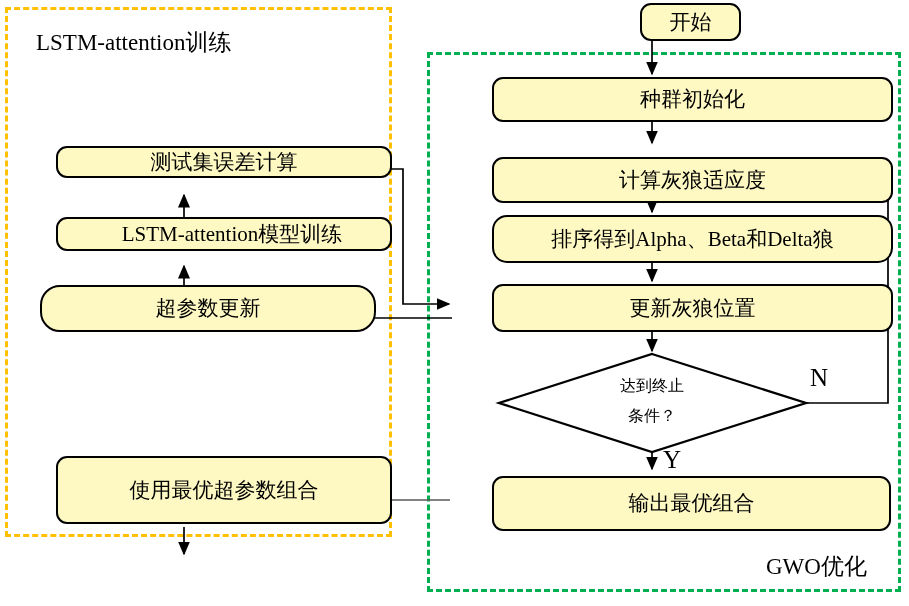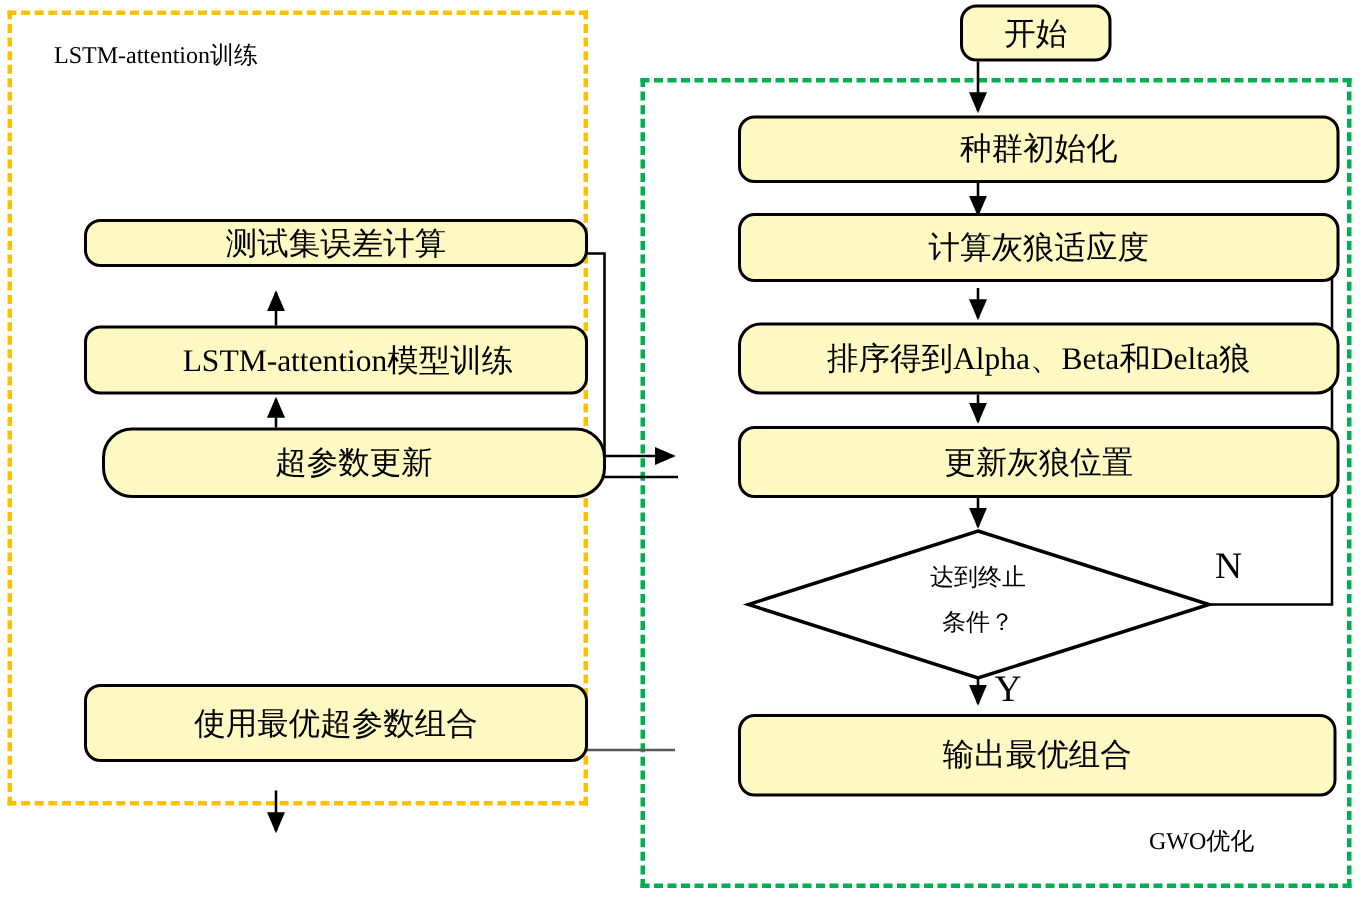--- a/index.html
+++ b/index.html
@@ -15,21 +15,21 @@
   .group-rect {
     position: absolute;
     border: 3px dashed #000;
     box-sizing: border-box;
     background: transparent;
   }
   .group-rect.lstm { border-color: var(--lstm-border, #FFC000); }
   .group-rect.gwo  { border-color: var(--gwo-border, #00B050); }
   .group-label {
     position: absolute;
-    font-size: 16px;
+    font-size: 23px;
     white-space: nowrap;
     z-index: 4;
     text-align: center;
   }
   .box {
     position: absolute;
     box-sizing: border-box;
     border: 2.5px solid #000;
     border-radius: 11px;
     background: #fef9c3;
@@ -101,32 +101,32 @@
     <path d="M184,285 V266" fill="none" stroke="#000" stroke-width="1.7" marker-end="url(#arrow)"></path>
     <path d="M184,217 V195" fill="none" stroke="#000" stroke-width="1.7" marker-end="url(#arrow)"></path>
 
     <path d="M184,527 V554" fill="none" stroke="#000" stroke-width="1.7" marker-end="url(#arrow)"></path>
 
     <polygon points="652,354 806,403 652,452 499,403" fill="#ffffff" stroke="#000" stroke-width="2.3"></polygon>
   </svg>
 
   <div class="box" style="left:600px; top:3px; width:101px; height:38px;">开始</div>
   <div class="box" style="left:452px; top:77px; width:401px; height:45px;">种群初始化</div>
-  <div class="box" style="left:452px; top:142px; width:401px; height:46px;">计算灰狼适应度</div>
+  <div class="box" style="left:452px; top:157px; width:401px; height:46px;">计算灰狼适应度</div>
   <div class="box" style="left:452px; top:215px; width:401px; height:48px;border-radius:15px;">排序得到Alpha、Beta和Delta狼</div>
   <div class="box" style="left:452px; top:284px; width:401px; height:48px;">更新灰狼位置</div>
   <div class="decision-text">
     <div>达到终止</div>
     <div>条件？</div>
   </div>
   <div class="box" style="left:452px; top:476px; width:399px; height:55px;">输出最优组合</div>
 
   <div class="edge-label" style="left:810px; top:364px;">N</div>
   <div class="edge-label" style="left:663px; top:446px;">Y</div>
 
   <div class="box" style="left:16px; top:146px; width:336px; height:32px;">测试集误差计算</div>
-  <div class="box" style="left:16px; top:217px; width:336px; height:46px;padding-left:16px;">LSTM-attention模型训练</div>
-  <div class="box" style="left:28px; top:285px; width:336px; height:47px;border-radius:20px;">超参数更新</div>
-  <div class="box" style="left:16px; top:456px; width:336px; height:52px;">
+  <div class="box" style="left:16px; top:217px; width:336px; height:34px;padding-left:16px;">LSTM-attention模型训练</div>
+  <div class="box" style="left:0; top:285px; width:336px; height:47px;border-radius:20px;">超参数更新</div>
+  <div class="box" style="left:16px; top:456px; width:336px; height:68px;">
     <span>使用最优超参数组合</span>
   </div>
 
 </div>
 
 </body></html>

